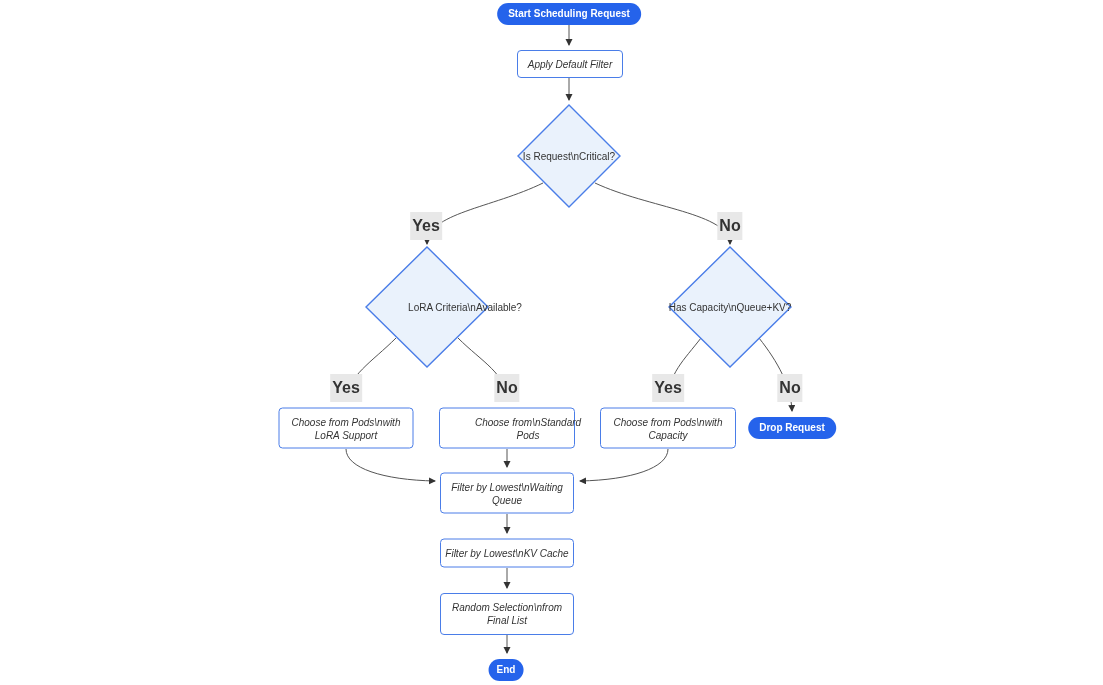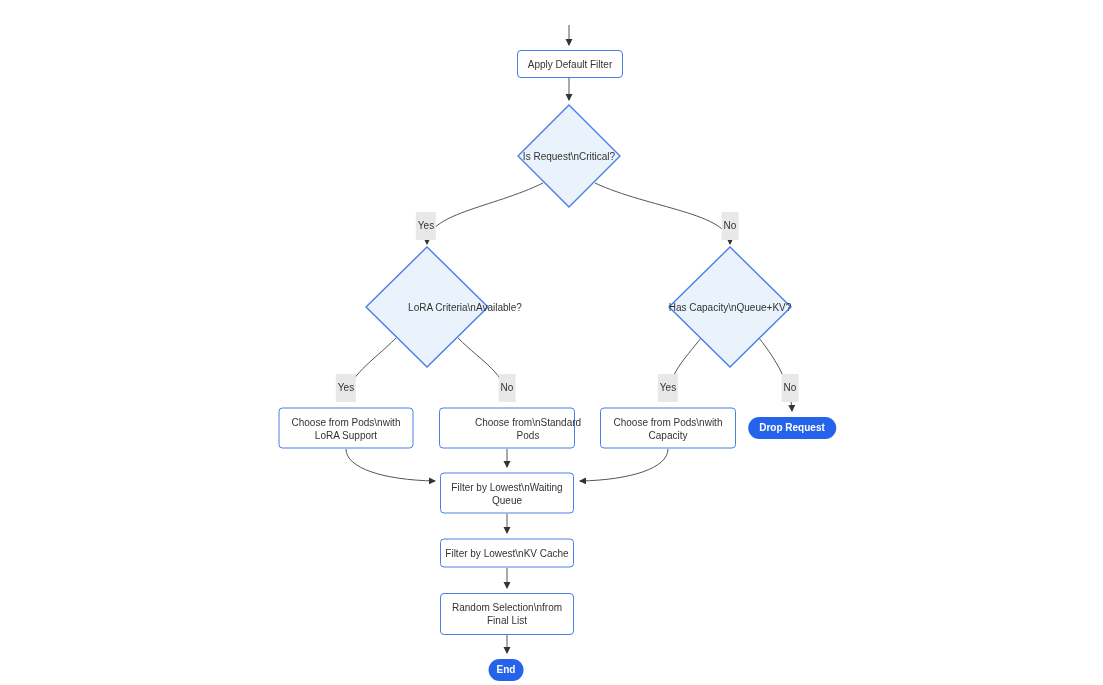--- a/index.html
+++ b/index.html
@@ -22,37 +22,37 @@
   }
   .canvas { position: relative; width: 1103px; height: 685px; background: var(--canvas-bg); }
   .edge-layer { position: absolute; left: 0; top: 0; }
   .edge-layer path.edge { fill: none; stroke: var(--edge); stroke-width: 1; }
   .edge-layer polygon.diamond { fill: var(--diamond-fill); stroke: var(--shape-border); stroke-width: 1.4; }
   .node-rect {
     position: absolute; transform: translate(-50%, -50%);
     background: var(--rect-fill); border: 1.4px solid var(--shape-border); border-radius: 4px;
     color: var(--node-text); font-size: 10px; line-height: 13px;
     display: flex; flex-direction: column; align-items: center; justify-content: center;
-    text-align: center; white-space: nowrap;
+    text-align: center; white-space: nowrap; font-style: italic;
   }
   .node-pill {
     position: absolute; transform: translate(-50%, -50%);
     background: var(--pill-fill); color: var(--pill-text);
     font-size: 10px; font-weight: 700; line-height: 12px;
     border-radius: 12px; padding: 5px 11px; white-space: nowrap;
     display: flex; align-items: center; justify-content: center;
   }
   .diamond-label {
     position: absolute; transform: translate(-50%, -50%);
     color: var(--node-text); font-size: 10px; white-space: nowrap; text-align: center;
   }
   .edge-label {
     position: absolute; transform: translate(-50%, -50%);
     background: var(--edge-label-bg); color: var(--node-text);
-    font-size: 10px; line-height: 12px; padding: 8px 2px;
+    font-size: 16px; line-height: 12px; padding: 8px 2px; font-weight: bold;
   }
 </style>
 </head>
 <body>
 
 <div class="canvas">
 
   <svg class="edge-layer" width="1103" height="685" viewBox="0 0 1103 685">
     <defs>
       <marker id="arrow" markerWidth="8" markerHeight="8" refX="6" refY="3.5" orient="auto" markerUnits="userSpaceOnUse">
@@ -73,20 +73,23 @@
     <path class="edge" d="M668,449 C668,468 631,480 580,481" marker-end="url(#arrow)"></path>
     <path class="edge" d="M507,514 L507,533" marker-end="url(#arrow)"></path>
     <path class="edge" d="M507,568 L507,588" marker-end="url(#arrow)"></path>
     <path class="edge" d="M507,635 L507,653" marker-end="url(#arrow)"></path>
 
     <polygon class="diamond" points="569,105 620,156 569,207 518,156"></polygon>
     <polygon class="diamond" points="427,247 488,307 427,367 366,307"></polygon>
     <polygon class="diamond" points="730,247 791,307 730,367 669,307"></polygon>
   </svg>
 
+  <div class="node-pill" style="left:569px; top:14px;">
+    <span>Start Scheduling Request</span>
+  </div>
   <div class="node-pill" style="left:792px; top:428px;">
     <span>Drop Request</span>
   </div>
   <div class="node-pill" style="left:506px; top:670px; padding:5px 8px; border-radius:11px;">
     <span>End</span>
   </div>
 
   <div class="node-rect" style="left:570px; top:64px; width:106px; height:28px;">
     <span>Apply Default Filter</span>
   </div>

